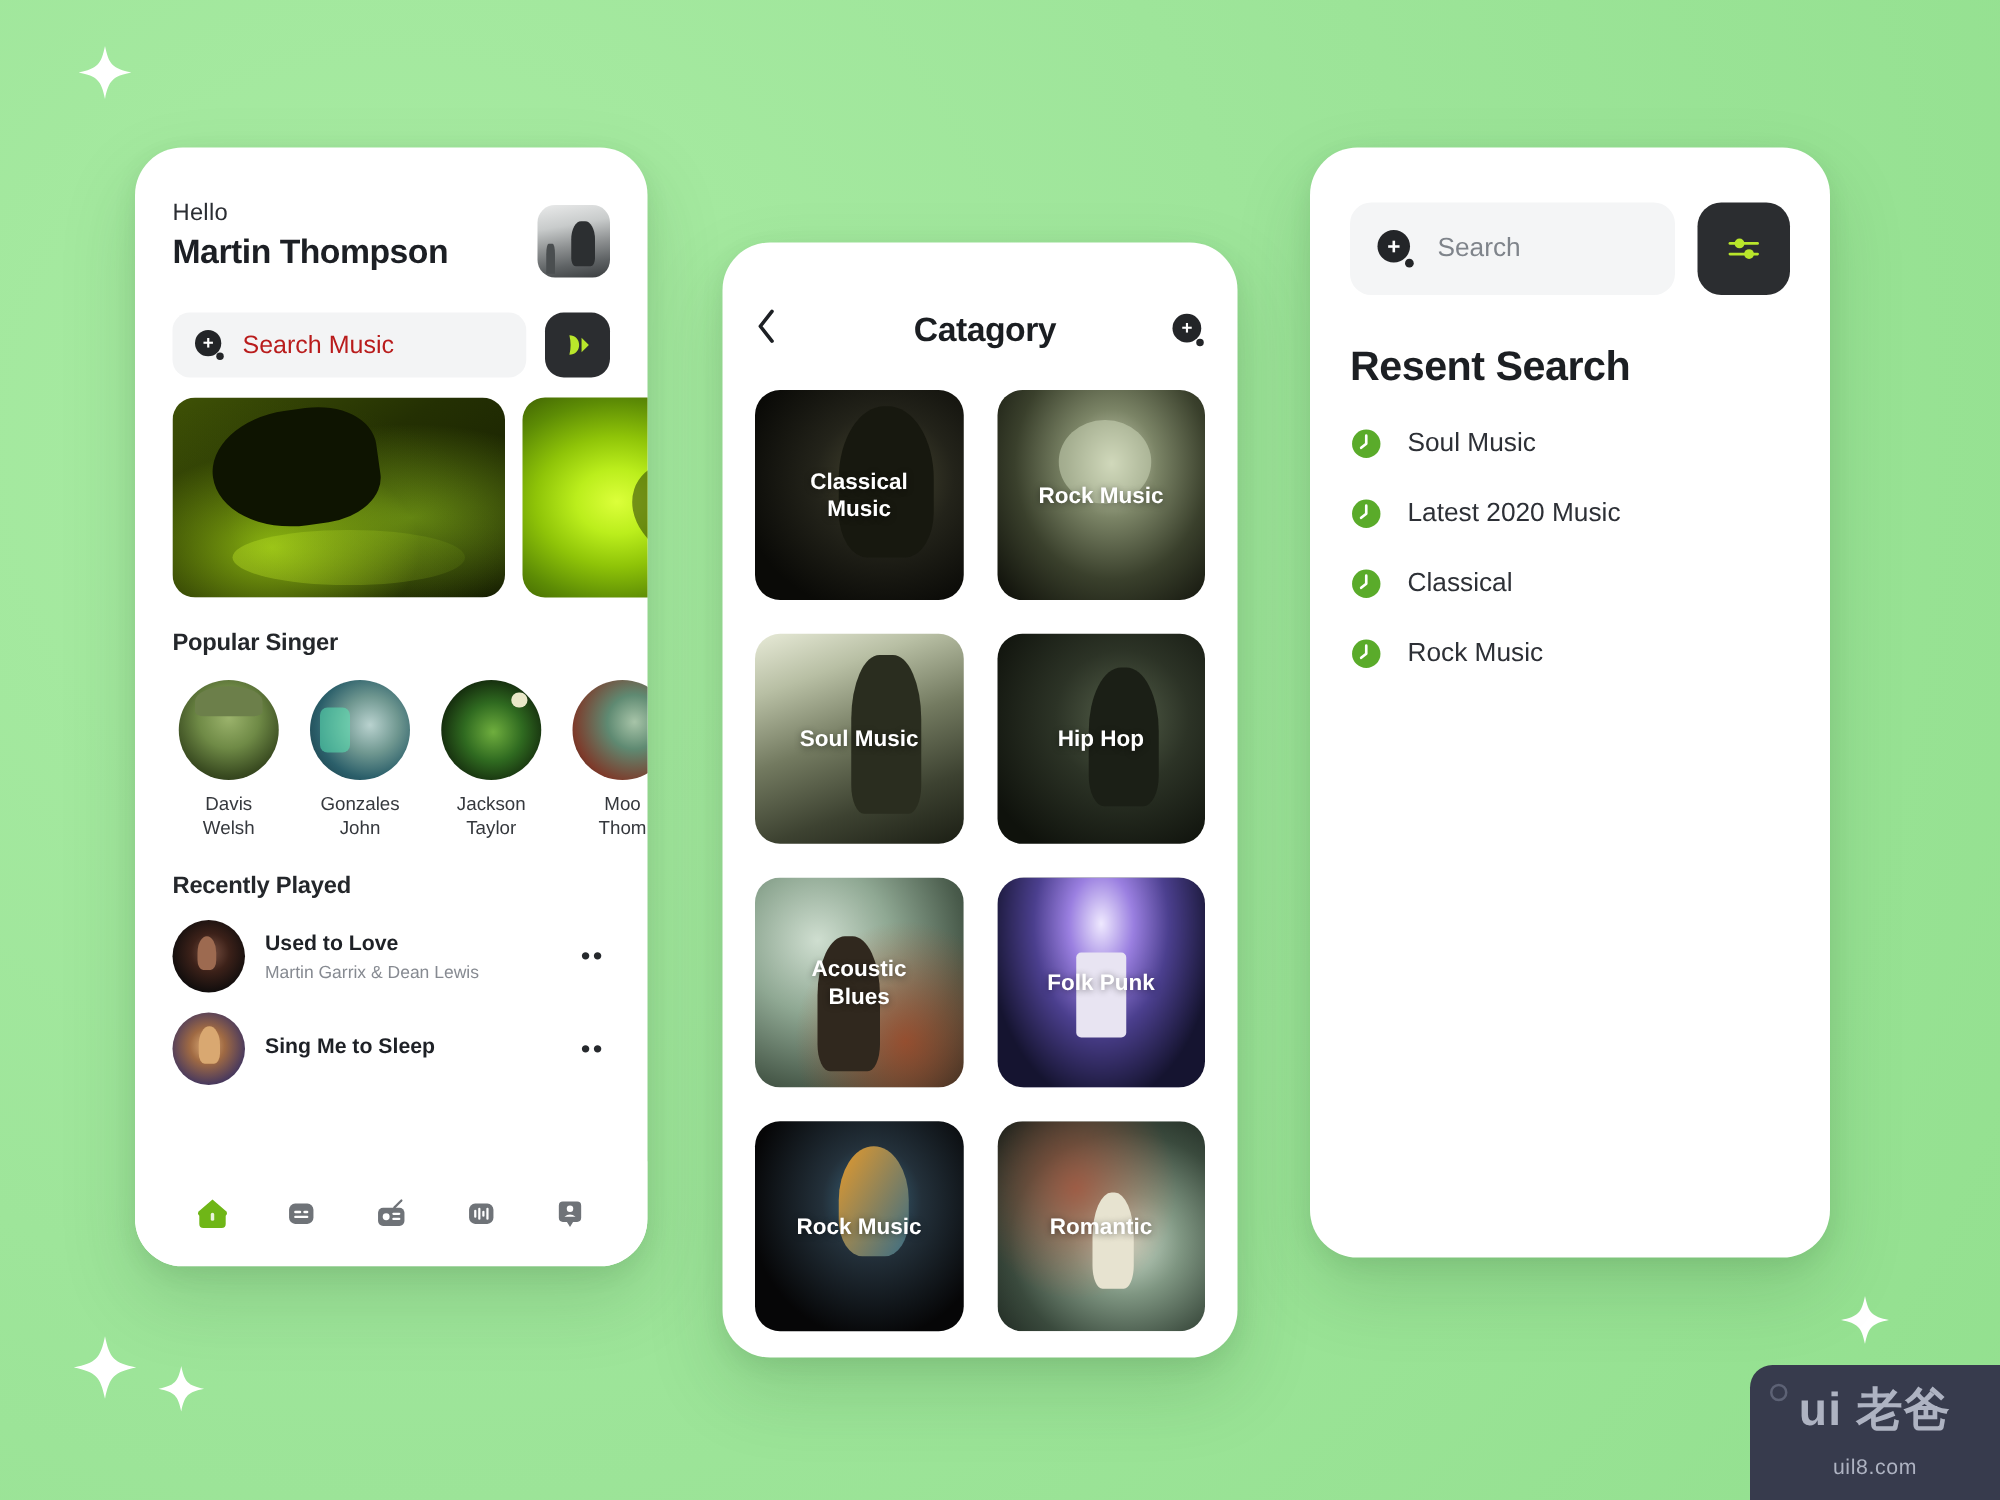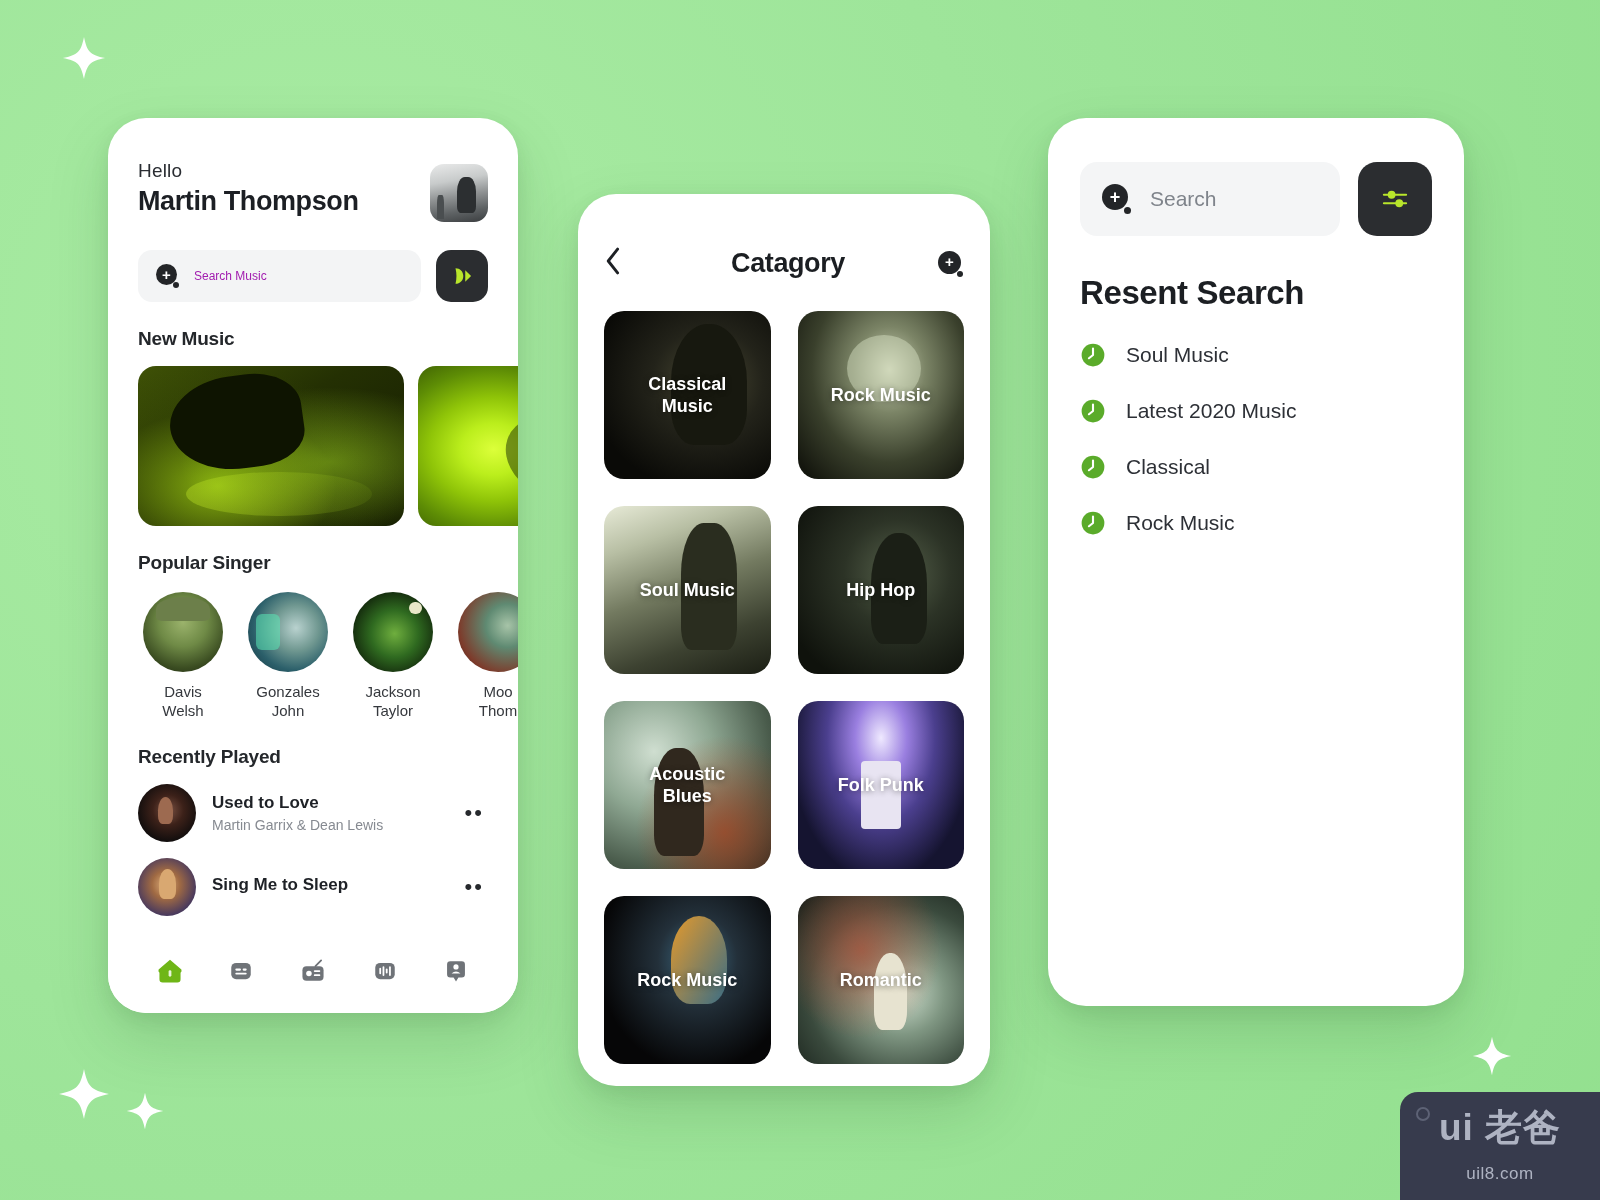--- a/index.html
+++ b/index.html
@@ -50,21 +50,21 @@
   }
   .searchglyph { position:relative; width:24px; height:24px; flex:none; }
   .searchglyph .sg-circle{
     position:absolute; left:0; top:0; width:21px; height:21px; border-radius:50%;
     background:#232528; display:flex; align-items:center; justify-content:center;
   }
   .searchglyph .sg-plus{ color:#fff; font-size:15px; line-height:1; font-weight:bold; margin-top:-1px;}
   .searchglyph .sg-dot{
     position:absolute; right:1px; bottom:0px; width:6px; height:6px; border-radius:50%; background:#232528;
   }
-  .search-ph { font-size:12px; color:#a21caf; }
+  .search-ph { font-size:20px; color:#b91c1c; }
   .play-btn {
     width:52px; height:52px; border-radius:15px; background:#2b2d30;
     display:flex; align-items:center; justify-content:center; flex:none;
   }
 
   .sec-title { font-size:19px; font-weight:bold; color:#24272b; margin-top:26px; letter-spacing:-.2px; }
 
   .newmusic-row { display:flex; gap:14px; margin-top:16px; }
   .nm-card { height:160px; border-radius:18px; flex:none; overflow:hidden; position:relative; }
   .nm-1 { width:266px;
@@ -141,21 +141,21 @@
   .cc3{ background:linear-gradient(160deg,#e7ead7 0%,#b8bfa4 22%,#737a60 48%,#3d4231 75%,#1b1e14 100%); }
   .cc3::after{content:"";position:absolute;left:46%;top:10%;width:34%;height:76%;background:#2a2d1f;border-radius:40% 40% 18% 18%;}
   .cc4{ background:radial-gradient(ellipse at 60% 40%, #55604a 0%, #2c3326 38%, #0f120c 85%); }
   .cc4::after{content:"";position:absolute;left:44%;top:16%;width:34%;height:66%;background:#1b1f16;border-radius:46% 46% 22% 22%;}
   .cc5{ background:
       radial-gradient(ellipse at 72% 78%, rgba(170,70,35,.75) 0%, transparent 52%),
       radial-gradient(ellipse at 30% 30%, #cfded0 0%, #8fa893 35%, #4a5c4c 70%, #1d2720 100%); }
   .cc5::after{content:"";position:absolute;left:30%;top:28%;width:30%;height:64%;background:#30281e;border-radius:44% 44% 20% 20%;}
   .cc6{ background:
       radial-gradient(ellipse at 50% 22%, #efe9ff 0%, #9a7fe0 22%, #4b3f8e 46%, #151430 78%),
-      #11102a; }
+      #11102a; border-radius: 21px; }
   .cc6::after{content:"";position:absolute;left:38%;top:36%;width:24%;height:40%;background:#e8e4f2;border-radius:4px;}
   .cc7{ background:radial-gradient(ellipse at 56% 38%, #3d6d86 0%, #23303a 30%, #060607 75%); }
   .cc7::after{content:"";position:absolute;left:40%;top:12%;width:34%;height:52%;background:linear-gradient(120deg,#e59a2c,#3a6d85);border-radius:50% 50% 34% 34%;}
   .cc8{ background:
       radial-gradient(ellipse at 38% 32%, rgba(180,80,55,.7) 0%, transparent 55%),
       radial-gradient(ellipse at 62% 58%, #cfe0cf 0%, #7f9682 30%, #3a4a3d 64%, #141b16 100%); }
   .cc8::after{content:"";position:absolute;left:46%;top:34%;width:20%;height:46%;background:#e7e3d0;border-radius:46% 46% 24% 24%;}
 
   
   .srch-inner { padding:44px 32px 0 32px; height:100%; }
@@ -230,21 +230,20 @@
         <span class="search-ph">Search Music</span>
       </div>
       <div class="play-btn">
         <svg width="26" height="26" viewBox="0 0 40 40">
           <path d="M10 8 C17 8 22 13 22 20 C22 27 17 32 10 32 C12 24 12 16 10 8 Z" fill="#b9e62b"></path>
           <path d="M25 11 L34 20 L25 29 Z" fill="#b9e62b"></path>
         </svg>
       </div>
     </div>
 
-    <div class="sec-title">New Music</div>
     <div class="newmusic-row">
       <div class="nm-card nm-1"></div>
       <div class="nm-card nm-2"></div>
     </div>
 
     <div class="sec-title">Popular Singer</div>
     <div class="singers-row">
       <div class="singer">
         <div class="singer-pic sp1"></div>
         <div class="singer-name">

